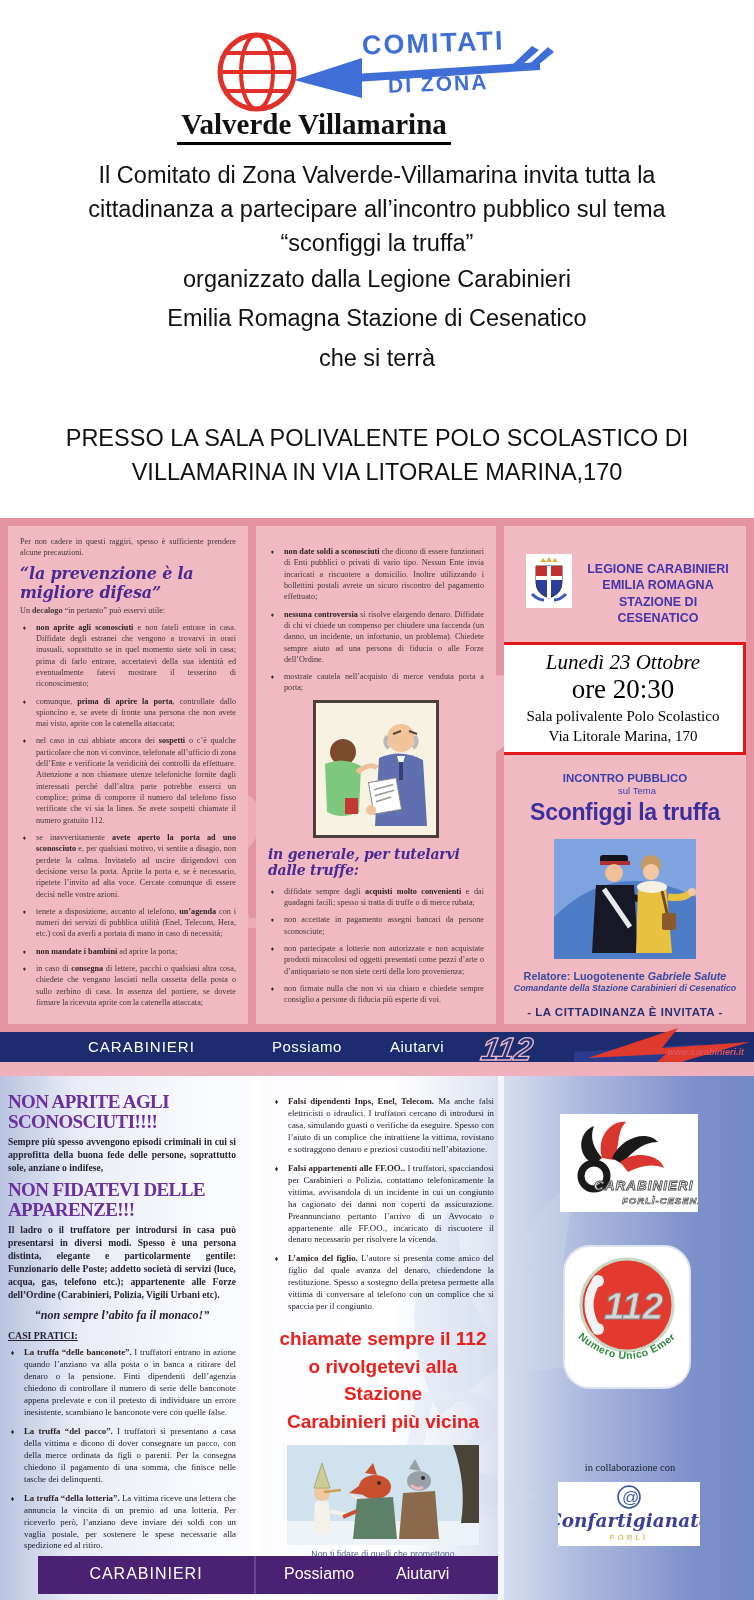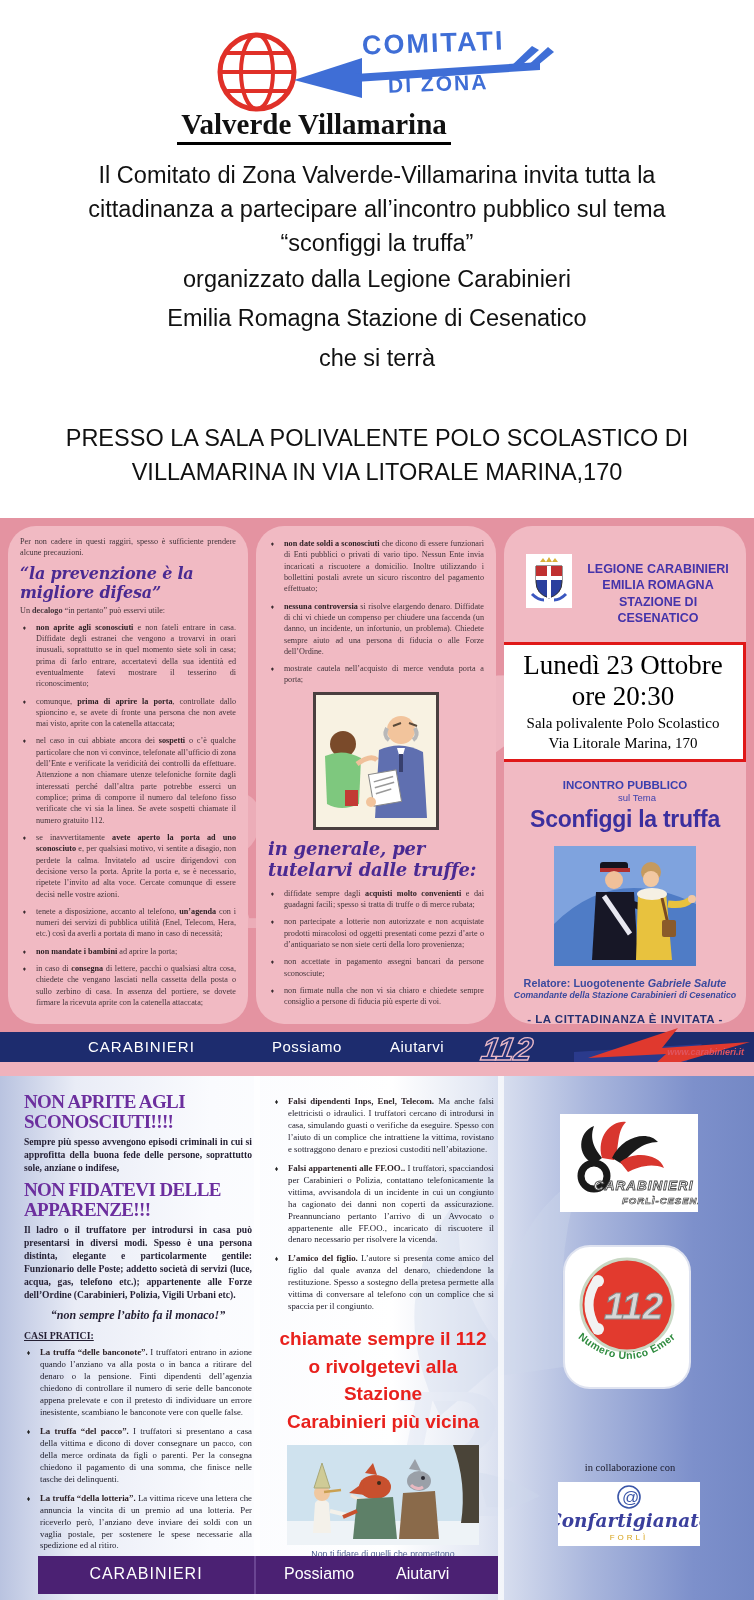--- a/index.html
+++ b/index.html
@@ -18,43 +18,43 @@
                     font-size:29px;border-bottom:3px solid #000;padding:0 4px 1px;}
   .flyer-p{position:absolute;left:57px;width:640px;text-align:center;font-size:23.5px;line-height:1.45;}
   .p-intro{top:158px;}
   .p-org{top:262px;} .p-sta{top:301px;} .p-when{top:341px;}
   .p-date{top:374px;font-weight:bold;font-size:30px;letter-spacing:-0.5px;}
   .p-venue{top:421px;left:42px;width:670px;font-size:23.5px;line-height:1.45;}
 
   
   .page1{position:absolute;top:518px;left:0;width:754px;height:514px;background:#e493a1;overflow:hidden;}
   .p1wm{position:absolute;opacity:.55;pointer-events:none;}
-  .p1col{position:absolute;top:8px;height:498px;background:#f1bac3;overflow:hidden;border-radius:28px;}
+  .p1col{position:absolute;top:8px;height:498px;background:#f1bac3;overflow:hidden;}
   .c1{left:8px;width:240px;padding:10px 12px;box-sizing:border-box;}
-  .c2{left:256px;width:240px;padding:12px 12px;box-sizing:border-box;}
+  .c2{left:256px;width:240px;padding:20px 12px;box-sizing:border-box;}
   .c3{left:504px;width:242px;padding:0 0;box-sizing:border-box;}
   .serif-sm{font-family:"Liberation Serif",serif;font-size:8.2px;line-height:1.38;color:#42343a;text-align:justify;}
   .h-prev{font-family:"DejaVu Serif",serif;font-style:italic;font-weight:bold;color:#4a2a92;
           font-size:16px;margin:5px 0 4px;letter-spacing:-0.2px;}
   .sub-line{font-family:"Liberation Serif",serif;font-size:8.2px;color:#42343a;margin:0 0 7px;}
   .bullets-front .bullet{display:flex;gap:7px;margin-bottom:6px;font-family:"Liberation Serif",serif;
           font-size:8.2px;line-height:1.38;color:#42343a;}
   .bullets-front .diamond{flex:0 0 9px;font-size:6.5px;padding-top:2px;color:#3a2c30;text-align:center;}
   .bullets-front .btext{flex:1;text-align:justify;}
   .bullet b{color:#2e2226;}
   .cartoon1{display:block;margin:4px auto 8px;}
   .h-gen{font-family:"DejaVu Serif",serif;font-style:italic;font-weight:bold;color:#4a2a92;
-         font-size:18px;margin:2px 0 8px;letter-spacing:-0.2px;}
+         font-size:14px;margin:2px 0 8px;letter-spacing:-0.2px;}
   
   .crest-row{display:flex;gap:6px;padding:28px 8px 0 22px;align-items:flex-start;}
   .crest-box{flex:0 0 46px;height:54px;background:#fff;}
   .org-lines{flex:1;text-align:center;font-weight:bold;color:#4433aa;font-size:12.5px;line-height:1.3;padding-top:7px;}
   .event-box{margin:16px 0 0 -4px;width:246px;background:#fff;border:3px solid #e01818;
              padding:5px 0 6px;text-align:center;font-family:"Liberation Serif",serif;color:#000;box-sizing:border-box;}
-  .ev1{font-size:27px;line-height:1.15;}
+  .ev1{font-size:21px;line-height:1.15;font-style:italic;}
   .ev2{font-size:27px;line-height:1.15;}
   .ev3{font-size:15px;line-height:1.3;margin-top:2px;}
   .ev4{font-size:15px;line-height:1.3;}
   .meet1{margin-top:17px;text-align:center;color:#3a3fae;font-weight:bold;font-size:11.5px;}
   .meet2{text-align:center;color:#3a3fae;font-size:9.5px;margin-top:1px;margin-left:24px;}
   .theme{font-size:23px;font-weight:bold;color:#3b2f9e;text-align:center;margin-top:3px;letter-spacing:-0.3px;}
   .cartoon2{display:block;margin:13px auto 0;}
   .speaker{margin-top:11px;text-align:center;color:#3a4a9e;font-size:10.8px;font-weight:bold;}
   .speaker i{font-style:italic;}
   .commander{text-align:center;color:#3a4a9e;font-size:8.8px;font-style:italic;font-weight:bold;margin-top:1px;}
@@ -70,21 +70,21 @@
   .bt-site{position:absolute;right:10px;top:15px;font-size:9px;color:#e05560;font-style:italic;font-weight:bold;}
   .strip{position:absolute;top:1062px;left:0;width:754px;height:14px;background:#efb2bc;}
 
   
   .page2{position:absolute;top:1076px;left:0;width:754px;height:524px;overflow:hidden;
          background:linear-gradient(90deg,#b9c3e0 0,#e9ecf6 10%,#fafbfe 28%,#ffffff 52%,#e2e7f3 64%,#aab7dd 78%,#7d90cb 92%,#7488c5 100%);}
   .fold{position:absolute;top:0;bottom:0;width:6px;background:rgba(255,255,255,.7);}
   .fold1{left:254px;} .fold2{left:498px;}
   .p2wm{position:absolute;opacity:.35;pointer-events:none;}
   .p2col{position:absolute;top:12px;box-sizing:border-box;overflow:hidden;}
-  .b1{left:16px;width:242px;height:468px;padding:2px 6px 0 8px;}
+  .b1{left:0;width:242px;height:468px;padding:2px 6px 0 8px;}
   .b2{left:266px;width:232px;height:468px;padding:8px 4px 0 6px;}
   .b3{left:506px;width:248px;height:480px;top:0;}
   .h-shout{font-family:"Liberation Serif",serif;color:#6c2f9e;font-weight:bold;font-size:19px;
            letter-spacing:-0.6px;line-height:1.05;margin:2px 0 3px;}
   .p-bold{font-family:"Liberation Serif",serif;font-weight:bold;color:#241f33;font-size:9.6px;
           line-height:1.36;text-align:justify;margin:0 0 6px;}
   .quote{font-family:"Liberation Serif",serif;font-weight:bold;font-style:italic;text-align:center;
          font-size:12px;margin:7px 0 7px;color:#241f33;}
   .cases{font-family:"Liberation Serif",serif;font-weight:bold;font-size:9.8px;text-decoration:underline;
          margin:0 0 6px;color:#241f33;}
@@ -222,25 +222,25 @@
         <circle cx="58" cy="110" r="5" fill="#f2c49c"></circle>
       </svg>
       <div class="h-gen">in generale, per tutelarvi dalle truffe:</div>
       <div class="bullets-front">
           <div class="bullet">
             <span class="diamond">♦</span>
             <span class="btext"><span>diffidate sempre dagli </span><b>acquisti molto convenienti</b><span> e dai guadagni facili; spesso si tratta di truffe o di merce rubata;</span></span>
           </div>
           <div class="bullet">
             <span class="diamond">♦</span>
+            <span class="btext"><span></span><b></b><span>non accettate in pagamento assegni bancari da persone sconosciute;</span></span>
+          </div>
+          <div class="bullet">
+            <span class="diamond">♦</span>
             <span class="btext"><span></span><b></b><span>non partecipate a lotterie non autorizzate e non acquistate prodotti miracolosi od oggetti presentati come pezzi d’arte o d’antiquariato se non siete certi della loro provenienza;</span></span>
-          </div>
-          <div class="bullet">
-            <span class="diamond">♦</span>
-            <span class="btext"><span></span><b></b><span>non accettate in pagamento assegni bancari da persone sconosciute;</span></span>
           </div>
           <div class="bullet">
             <span class="diamond">♦</span>
             <span class="btext"><span></span><b></b><span>non firmate nulla che non vi sia chiaro e chiedete sempre consiglio a persone di fiducia più esperte di voi.</span></span>
           </div>
         </div>
     </div>
 
     <div class="p1col c3">
       <div class="crest-row">

